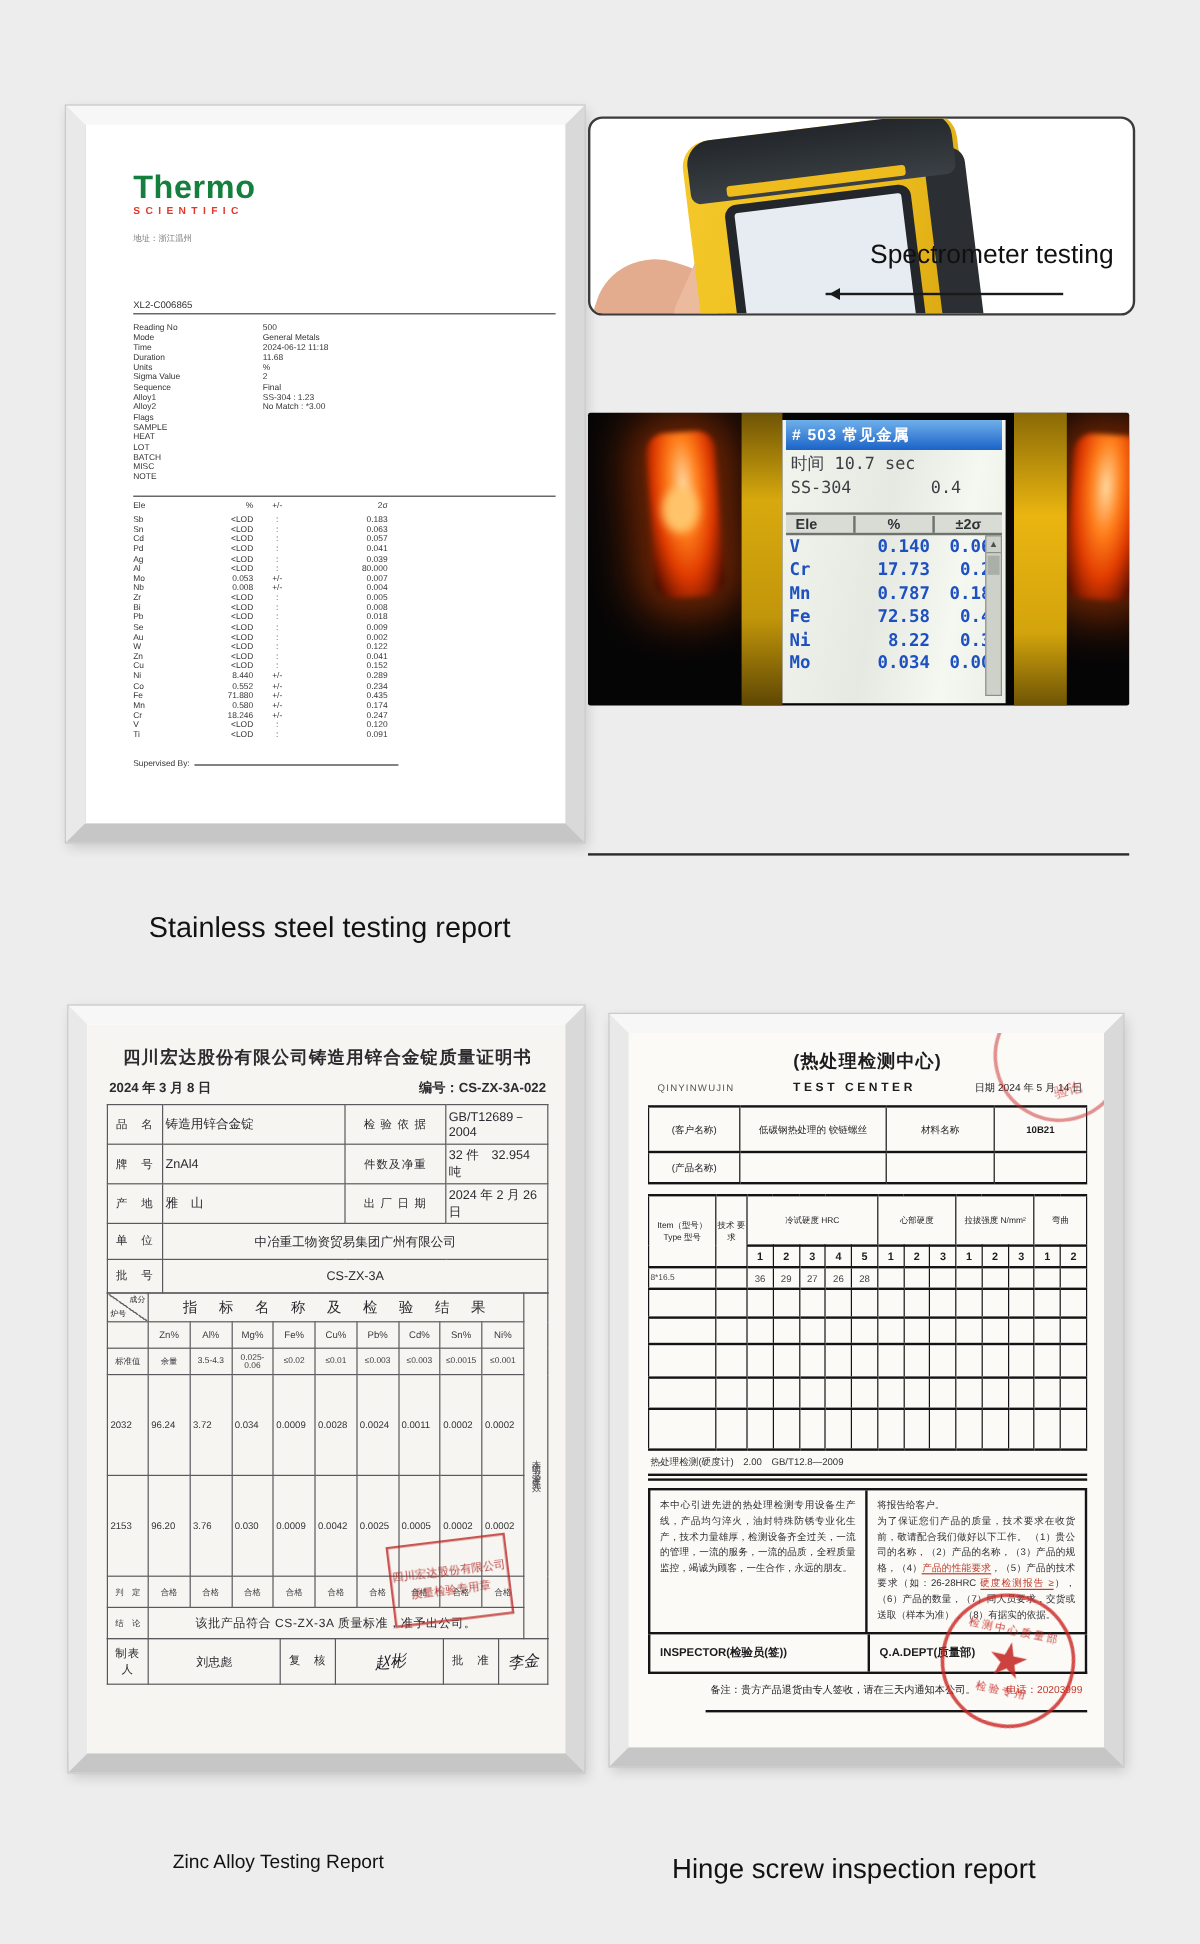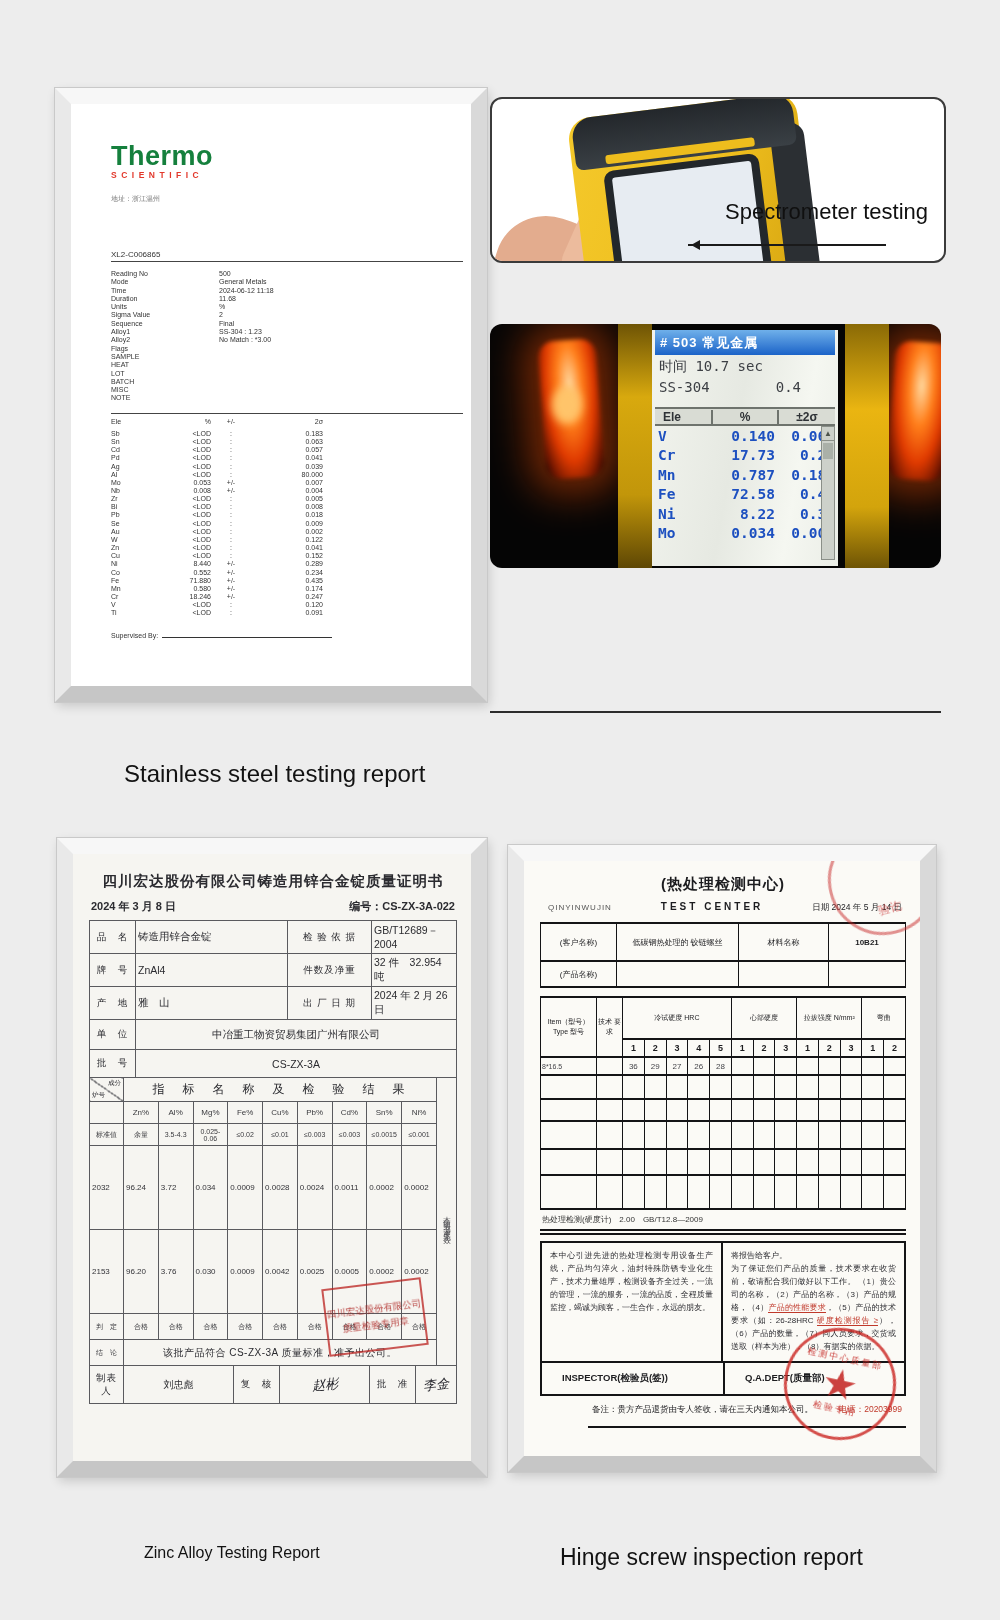--- a/index.html
+++ b/index.html
@@ -48,21 +48,21 @@
   .icon-grid { display:grid; grid-template-columns:repeat(3,1fr); gap:9px 12px; width:104px; }
   .app-ic { width:17px; height:15px; border-radius:3px; }
   .ic-cap { width:14px; height:2px; background:#9aa3ad; margin-top:2px; }
   .dev-dpad { position:absolute; left:72px; top:202px; width:86px; height:30px; background:#22262a; border-radius:14px; }
   .dev-dpad-in { position:absolute; left:30px; top:7px; width:26px; height:16px; background:#3a4045; border-radius:6px; }
   .p1-label { position:absolute; right:16px; top:100px; font-size:22px; color:#101010; }
   .p1-arrow { position:absolute; right:58px; top:145px; width:198px; border-top:2.5px solid #1a1a1a; }
   .p1-arrow:before { content:""; position:absolute; left:-2px; top:-6px; border:5px solid transparent; border-right:9px solid #1a1a1a; }
 
   
-  .photo2 { position:absolute; left:490px; top:324px; width:451px; height:244px; background:#050505; border-radius:12px; overflow:hidden; }
+  .photo2 { position:absolute; left:490px; top:344px; width:451px; height:244px; background:#050505; border-radius:2px; overflow:hidden; }
   .glow { position:absolute; width:58px; height:138px; border-radius:16px;
           background:radial-gradient(ellipse at 50% 32%, #ffd9a0 0%, #ff7e1a 30%, #e03a00 58%, #671300 85%, rgba(0,0,0,0) 100%);
           filter:blur(2px); }
   .glow-l { left:52px; top:16px; box-shadow:0 0 38px 16px rgba(255,80,0,.45); transform:rotate(-4deg); }
   .glow-r { right:-8px; top:18px; box-shadow:0 0 38px 16px rgba(255,80,0,.45); transform:rotate(4deg); }
   .glow-core { position:absolute; left:62px; top:62px; width:30px; height:38px; border-radius:50%; background:#ffc46a; filter:blur(4px); }
   .ystrip-l { position:absolute; left:128px; top:0; width:34px; height:100%; background:linear-gradient(180deg,#6e5405,#d8a90e 30%,#c2960a 70%,#5e4704); }
   .ystrip-r { position:absolute; right:52px; top:0; width:44px; height:100%; background:linear-gradient(180deg,#8a6a06,#eab511 35%,#d3a40c 75%,#6e5405); }
   .sc { position:absolute; left:162px; top:6px; width:186px; height:236px; padding:0 3px;
         background:linear-gradient(100deg,#f2f4ee 0%,#e6e9e2 45%,#f5f7f1 75%,#ebeee7 100%); }
@@ -132,21 +132,21 @@
   .h-main td { font-size:8px; text-align:center; height:18px; color:#45454a; }
   .h-num th { font-size:9px; font-weight:bold; height:18px; }
   .h-std { font-size:8px; margin:4px 2px 2px 2px; color:#333; filter:blur(.4px); }
   .h-rule { border-top:2px solid #141416; border-bottom:2px solid #141416; height:6px; margin:4px 0 6px 0; }
   .h-two { display:flex; border:2px solid #141416; }
   .h-two .cell { padding:7px 8px; font-size:8px; line-height:1.62; text-align:justify; color:#2e2e33; }
   .h-two .left { width:50%; border-right:2px solid #141416; filter:blur(.45px); }
   .h-two .right { width:50%; filter:blur(.3px); }
   .red { color:#c0392b; border-bottom:1px solid #c0392b; }
   .h-sigrow { display:flex; border:2px solid #141416; border-top:none; }
-  .h-sigrow div { width:50%; padding:9px 20px; font-size:9.5px; font-weight:bold; }
+  .h-sigrow div { width:50%; padding:9px 8px; font-size:9.5px; font-weight:bold; }
   .h-sigrow .qa { border-left:2px solid #141416; }
   .h-foot { display:flex; justify-content:space-between; border-bottom:2px solid #141416; padding:8px 4px 10px 4px; font-size:8.5px;margin-left:48px; }
   .h-phone { color:#c0392b; }
   .qa-stamp { position:absolute; right:24px; bottom:16px; width:112px; height:112px; border-radius:50%;
       border:3.5px solid rgba(203,36,33,.8); transform:rotate(12deg); color:rgba(195,34,30,.85);
       display:flex; flex-direction:column; align-items:center; justify-content:center; filter:blur(.4px); }
   .qa-stamp .arc { font-size:9px; letter-spacing:2px; }
   .qa-stamp .star { font-size:40px; line-height:38px; }
   .corner-stamp { position:absolute; top:-36px; right:-18px; width:110px; height:110px; border-radius:50%;
       border:3px solid rgba(200,40,40,.5); color:rgba(200,40,40,.6); filter:blur(.6px);

